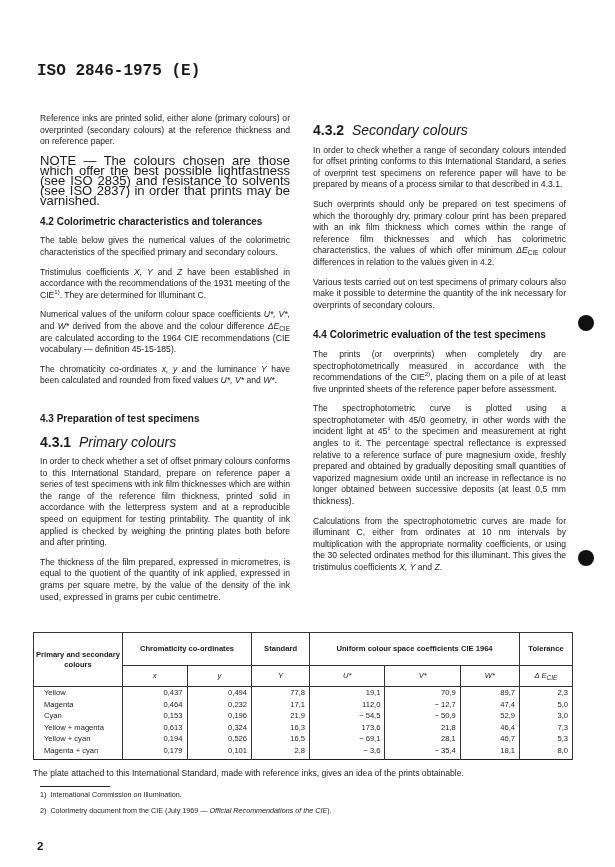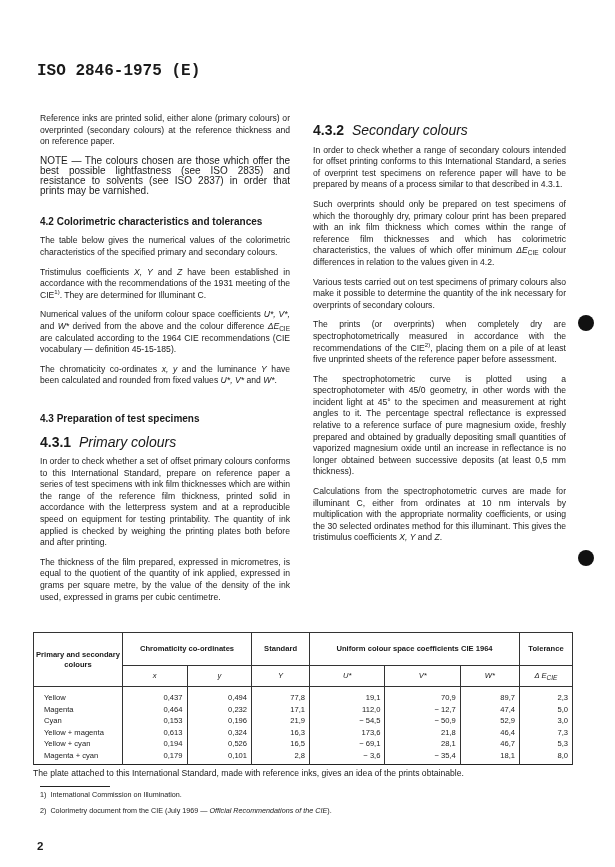--- a/index.html
+++ b/index.html
@@ -6,21 +6,21 @@
   body {
     width: 615px; height: 867px; position: relative; overflow: hidden;
     font-family: "Liberation Sans", sans-serif; color: #1a1a1a;
   }
   .abs { position: absolute; }
   .doc-id { left: 37px; top: 62px; font-size: 16px; font-weight: bold; font-family: Liberation Mono, monospace; }
   .col { position: absolute; font-size: 8.6px; line-height: 11.6px; text-align: justify; }
   .col-left { left: 40px; top: 113px; width: 250px; }
   .col-right { left: 313px; top: 113px; width: 253px; }
   p { margin: 0 0 8px 0; }
-  .note { font-size: 10px; line-height: 10px; margin-bottom: 20px; }
+  .note { font-size: 13px; line-height: 10px; margin-bottom: 10px; }
   h2 { font-size: 10px; font-weight: bold; margin: 0 0 8px 0; }
   h3 { font-size: 14px; font-weight: bold; margin: 12px 0 8px 0; }
   h3 .it, .it { font-style: italic; font-weight: normal; }
   .ib { font-style: italic; }
   sub { font-size: 6.5px; vertical-align: -2px; line-height: 0; }
   sup { font-size: 6px; vertical-align: 4px; line-height: 0; }
   .gap-lg { margin-top: 26px; }
   .gap-md { margin-top: 18px; }
   .bullet { position: absolute; width: 16px; height: 16px; border-radius: 50%; background: #111; }
   table.colorimetric {
@@ -29,21 +29,21 @@
   }
   table.colorimetric th {
     font-weight: bold; border: 1px solid #333; padding: 2px 2px; text-align: center;
     line-height: 10px; vertical-align: middle;
   }
   table.colorimetric th.sym { font-weight: normal; font-style: italic; height: 16px; }
   table.colorimetric td {
     border-left: 1px solid #333; border-right: 1px solid #333;
     padding: 0 4px; line-height: 11.5px; text-align: right;
   }
-  table.colorimetric tr.first td { padding-top: 5px; }
+  table.colorimetric tr.first td { }
   table.colorimetric tr.last td { padding-bottom: 3px; }
   table.colorimetric td.name { text-align: left; padding-left: 10px; }
   .caption { left: 33px; top: 768px; font-size: 8.6px; }
   .fn-rule { left: 40px; top: 786px; width: 70px; height: 0; border-top: 1px solid #222; }
   .fn { left: 40px; font-size: 7.2px; }
   .page-num { left: 37px; top: 840px; font-size: 11.5px; font-weight: bold; }
 </style>
 </head>
 <body>
 
@@ -64,20 +64,21 @@
   <p>In order to check whether a set of offset primary colours conforms to this International Standard, prepare on reference paper a series of test specimens with ink film thicknesses which are within the range of the reference film thickness, printed solid in accordance with the letterpress system and at a reproducible speed on equipment for testing printability. The quantity of ink applied is checked by weighing the printing plates both before and after printing.</p>
   <p>The thickness of the film prepared, expressed in micrometres, is equal to the quotient of the quantity of ink applied, expressed in grams per square metre, by the value of the density of the ink used, expressed in grams per cubic centimetre.</p>
 </div>
 
 <div class="col col-right">
   <h3><span>4.3.2</span>&nbsp;&nbsp;<span class="it">Secondary colours</span></h3>
   <p>In order to check whether a range of secondary colours intended for offset printing conforms to this International Standard, a series of overprint test specimens on reference paper will have to be prepared by means of a process similar to that described in 4.3.1.</p>
   <p><span>Such overprints should only be prepared on test specimens of which the thoroughly dry, primary colour print has been prepared with an ink film thickness which comes within the range of reference film thicknesses and which has colorimetric characteristics, the values of which offer minimum </span><span class="ib">ΔE</span><sub>CIE</sub><span> colour differences in relation to the values given in 4.2.</span></p>
   <p>Various tests carried out on test specimens of primary colours also make it possible to determine the quantity of the ink necessary for overprints of secondary colours.</p>
 
+  <h2 class="gap-md">4.4   Colorimetric evaluation of the test specimens</h2>
   <p><span>The prints (or overprints) when completely dry are spectrophotometrically measured in accordance with the recommendations of the CIE</span><sup>2)</sup><span>, placing them on a pile of at least five unprinted sheets of the reference paper before assessment.</span></p>
   <p>The spectrophotometric curve is plotted using a spectrophotometer with 45/0 geometry, in other words with the incident light at 45° to the specimen and measurement at right angles to it. The percentage spectral reflectance is expressed relative to a reference surface of pure magnesium oxide, freshly prepared and obtained by gradually depositing small quantities of vaporized magnesium oxide until an increase in reflectance is no longer obtained between successive deposits (at least 0,5 mm thickness).</p>
   <p><span>Calculations from the spectrophotometric curves are made for illuminant C, either from ordinates at 10 nm intervals by multiplication with the appropriate normality coefficients, or using the 30 selected ordinates method for this illuminant. This gives the tristimulus coefficients </span><span class="ib">X, Y</span><span> and </span><span class="ib">Z</span><span>.</span></p>
 </div>
 
 <div class="bullet" style="left:578px; top:315px;"></div>
 <div class="bullet" style="left:578px; top:550px;"></div>
 
 <table class="colorimetric">
   <thead>

